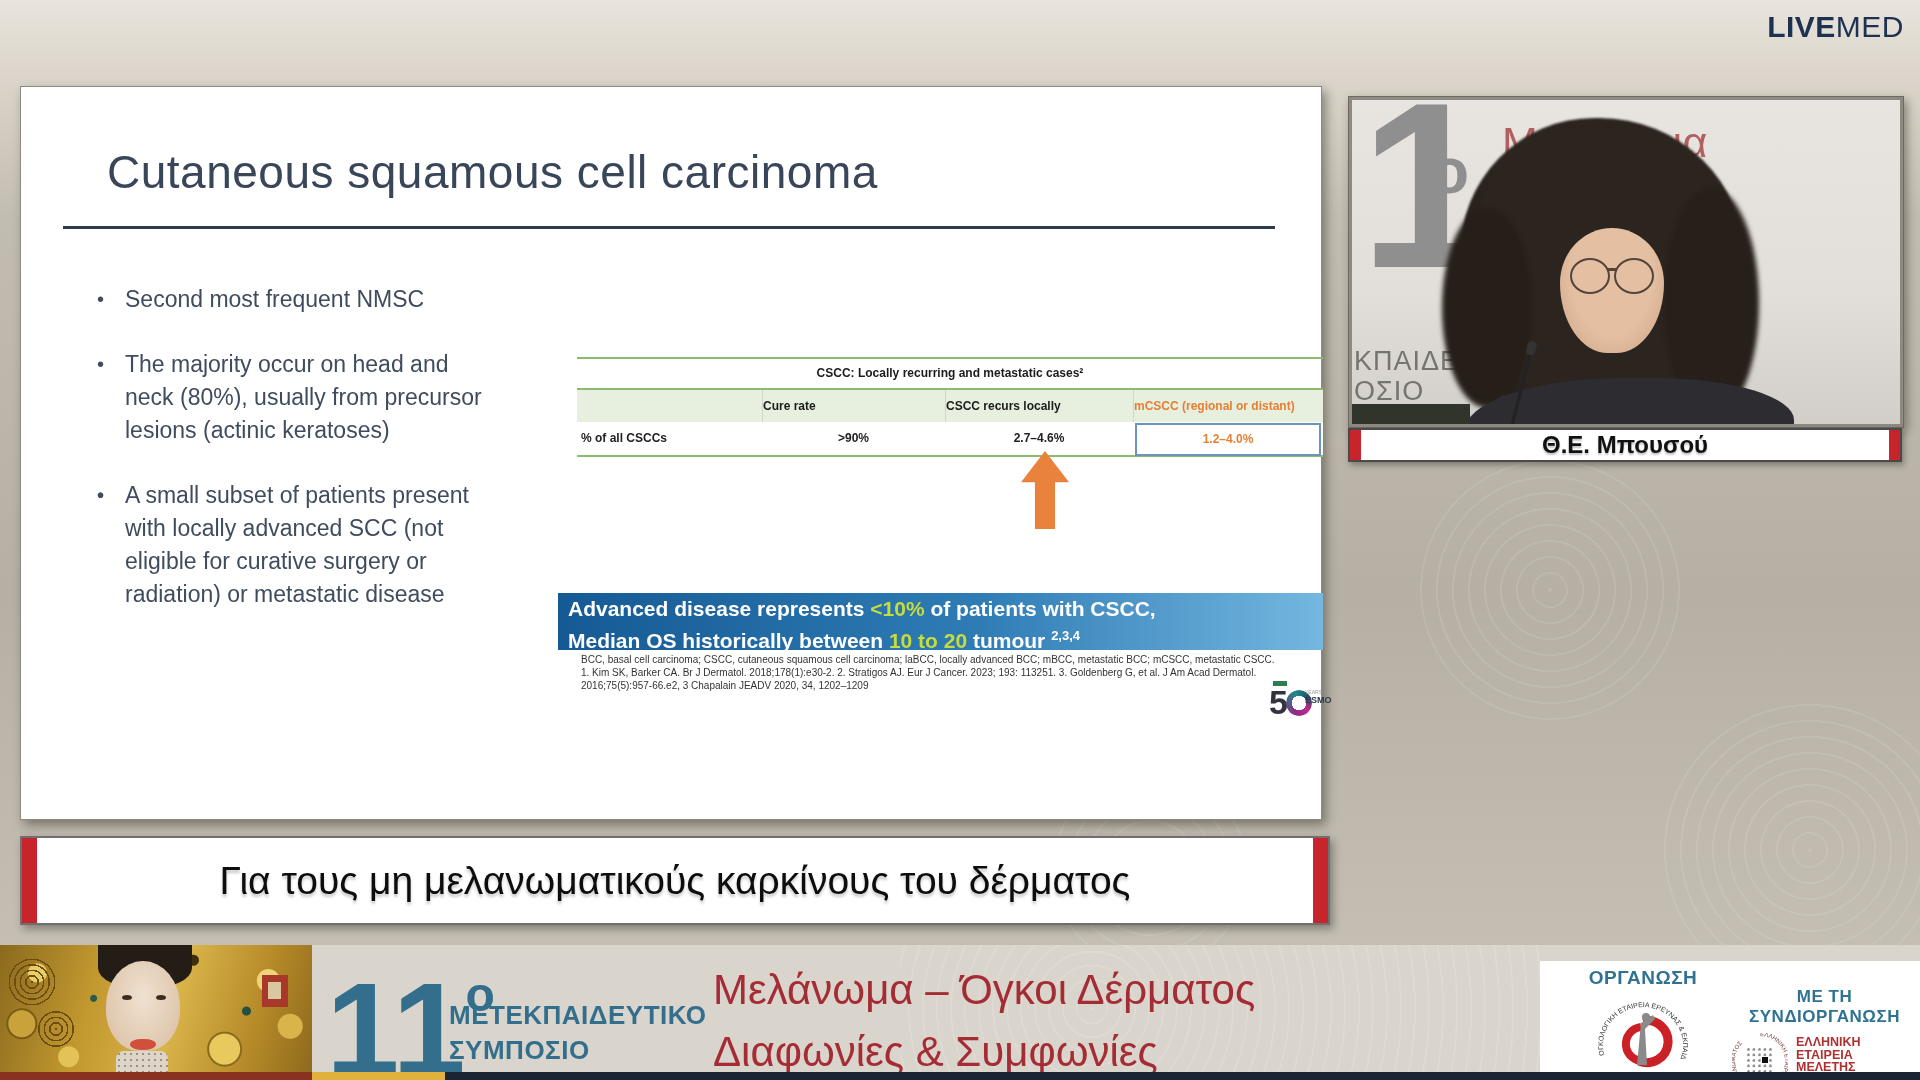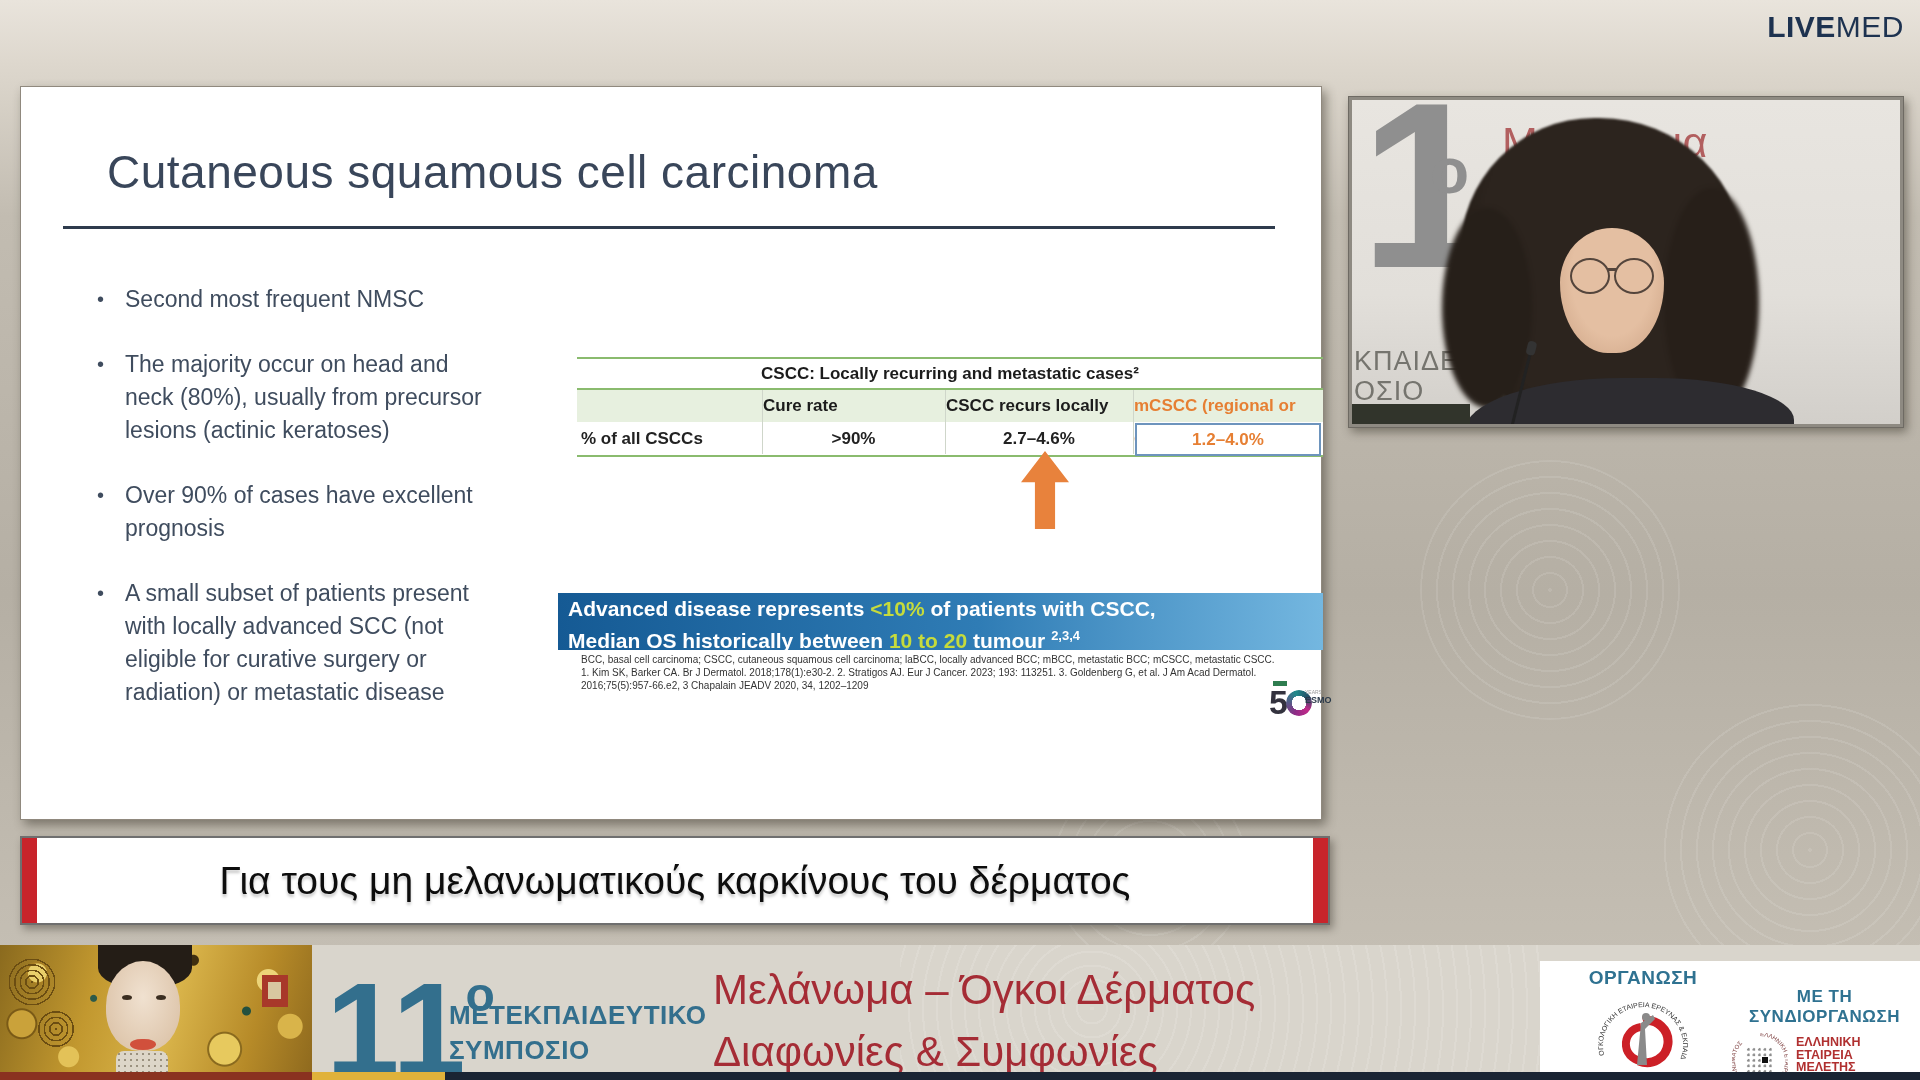--- a/index.html
+++ b/index.html
@@ -13,21 +13,21 @@
   .livemed .live{font-weight:bold;}
   
   .slide{position:absolute;left:20px;top:86px;width:1300px;height:732px;background:#fff;
     border:1px solid #90897e;box-shadow:4px 5px 10px rgba(40,35,25,.45);}
   .slide-title{position:absolute;left:78px;top:50px;font-size:46px;font-weight:400;color:#39465a;letter-spacing:.5px;}
   .title-rule{position:absolute;left:42px;top:139px;width:1212px;height:3px;background:#2e3b4d;}
   .bullets{position:absolute;left:70px;top:196px;width:400px;margin:0;padding:0;list-style:none;}
   .bullets li{position:relative;padding-left:34px;margin-bottom:32px;font-size:23px;line-height:33px;color:#3f4c5e;}
   .bullets li .dot{position:absolute;left:6px;top:0;font-size:20px;}
   
-  .cscc-table{position:absolute;left:556px;top:270px;width:746px;border-top:2px solid #8abb6e;border-bottom:2px solid #8abb6e;font-size:17px;color:#1c1c1c;}
+  .cscc-table{position:absolute;left:556px;top:270px;width:746px;border-top:2px solid #8abb6e;border-bottom:2px solid #8abb6e;font-size:12px;color:#1c1c1c;}
   .t-title{height:29px;line-height:29px;text-align:center;font-weight:bold;border-bottom:2px solid #8abb6e;}
   .t-head,.t-row{display:grid;grid-template-columns:185px 183px 188px 190px;}
   .t-head{background:#e7f0df;height:32px;line-height:32px;font-weight:bold;}
   .t-head .c{text-align:left;}
   .t-head .c + .c{border-left:1px solid #cfd6ca;}
   .t-row{height:33px;line-height:33px;background:#fff;}
   .t-row .c{text-align:center;font-weight:bold;color:#222;}
   .t-row .c.lbl{text-align:left;padding-left:4px;}
   .orange-txt{color:#e67f33;}
   .mbox{display:block;margin:1px 2px;height:29px;line-height:29px;border:2px solid #6d94bd;background:#fff;font-weight:bold;color:#e67f33;}
@@ -153,21 +153,21 @@
     <span class="live">LIVE</span><span class="med">MED</span>
   </div>
 
   <section class="slide">
     <h1 class="slide-title" style="margin:8px">Cutaneous squamous cell carcinoma</h1>
     <div class="title-rule"></div>
 
     <ul class="bullets">
       <li><span class="dot">•</span><span>Second most frequent NMSC</span></li>
       <li><span class="dot">•</span><span>The majority occur on head and neck (80%), usually from precursor lesions (actinic keratoses)</span></li>
-      <li><span class="dot">•</span><span>Over 90% of cases have excellent prognosis</span></li>
+      <li><span class="dot">•</span></li>
       <li><span class="dot">•</span><span>A small subset of patients present with locally advanced SCC (not eligible for curative surgery or radiation) or metastatic disease</span></li>
     </ul>
 
     <div class="cscc-table">
       <div class="t-title">CSCC: Locally recurring and metastatic cases²</div>
       <div class="t-head">
         <div class="c"></div>
         <div class="c">Cure rate</div>
         <div class="c">CSCC recurs locally</div>
         <div class="c orange-txt">mCSCC (regional or distant)</div>
@@ -218,20 +218,25 @@
       <div class="glasses">
           <span></span>
           <span></span>
         </div>
       <div class="torso"></div>
       <div class="mic"></div>
       <div class="deskdark"></div>
     </div>
   </section>
 
+  <div class="plate">
+    <span class="pname">Θ.Ε. Μπουσού</span>
+    <span class="rbar l"></span>
+    <span class="rbar r"></span>
+  </div>
 
   <div class="subtitle">
     <div class="stext">Για τους μη μελανωματικούς καρκίνους του δέρματος</div>
     <span class="rbar l"></span>
     <span class="rbar r"></span>
   </div>
 
   <footer class="footer">
     <div class="fwm"></div>
 

